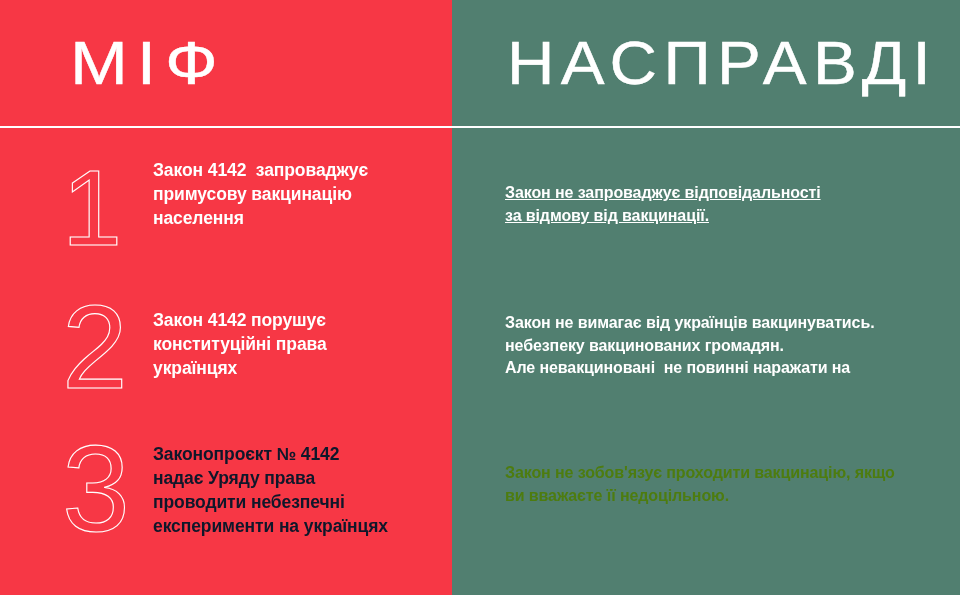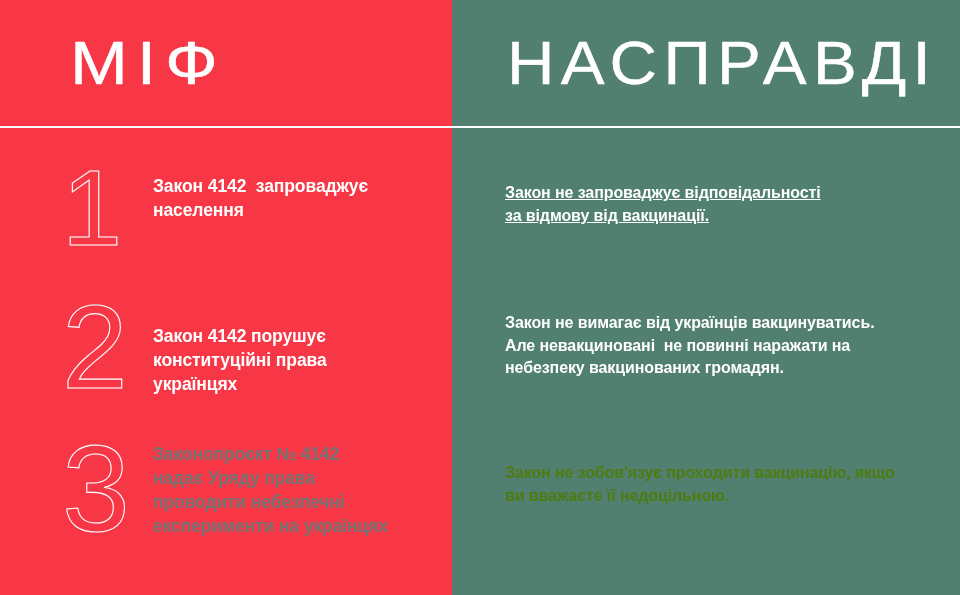--- a/index.html
+++ b/index.html
@@ -111,21 +111,21 @@
     user-select: none;
   }
   .row-1 .numeral { top: 14px; font-size: 108px; }
   .row-2 .numeral { top: 8px;  font-size: 118px; }
   .row-3 .numeral { top: 8px;  font-size: 122px; }
 
   .myth-text {
     position: absolute;
     left: 153px;
     width: 285px;
-    top: 34px;
+    top: 18px;
     color: #ffffff;
     font-size: 17.5px;
     font-weight: bold;
     line-height: 1.38;
     letter-spacing: -0.1px;
   }
   .row-3 .myth-text {
     top: 22px;
     width: 300px;
   }
@@ -160,45 +160,46 @@
   </div>
 
   <div class="divider" style="background: rgb(255, 255, 255);"></div>
 
   <div class="rows">
 
     <div class="row row-1">
       <div class="numeral" style="-webkit-text-stroke: 1.1px rgb(255, 255, 255);">1</div>
       <div class="myth-text" style="color: rgb(255, 255, 255);">
         <span class="line">Закон 4142  запроваджує</span>
+        <span class="line">примусову вакцинацію</span>
         <span class="line">населення</span>
       </div>
       <div class="fact-text" style="color: rgb(255, 255, 255); text-decoration: underline;">
         <span class="line">Закон не запроваджує відповідальності</span>
         <span class="line">за відмову від вакцинації.</span>
       </div>
     </div>
 
     <div class="row row-2">
       <div class="numeral" style="-webkit-text-stroke: 1.1px rgb(255, 255, 255);">2</div>
       <div class="myth-text" style="color: rgb(255, 255, 255); margin-top: 10px;">
         <span class="line">Закон 4142 порушує</span>
         <span class="line">конституційні права</span>
         <span class="line">українцях</span>
       </div>
       <div class="fact-text" style="color: rgb(255, 255, 255);">
         <span class="line">Закон не вимагає від українців вакцинуватись.</span>
+        <span class="line">небезпеку вакцинованих громадян.</span>
         <span class="line">Але невакциновані  не повинні наражати на</span>
-        <span class="line">небезпеку вакцинованих громадян.</span>
       </div>
     </div>
 
     <div class="row row-3">
       <div class="numeral" style="-webkit-text-stroke: 1.1px rgb(255, 255, 255);">3</div>
-      <div class="myth-text" style="color: #737373;">
+      <div class="myth-text" style="color: #0f172a;">
         <span class="line">Законопроєкт № 4142</span>
         <span class="line">надає Уряду права</span>
         <span class="line">проводити небезпечні</span>
         <span class="line">експерименти на українцях</span>
       </div>
       <div class="fact-text" style="color: #4d7c0f;">
         <span class="line">Закон не зобов'язує проходити вакцинацію, якщо</span>
         <span class="line">ви вважаєте її недоцільною.</span>
       </div>
     </div>

